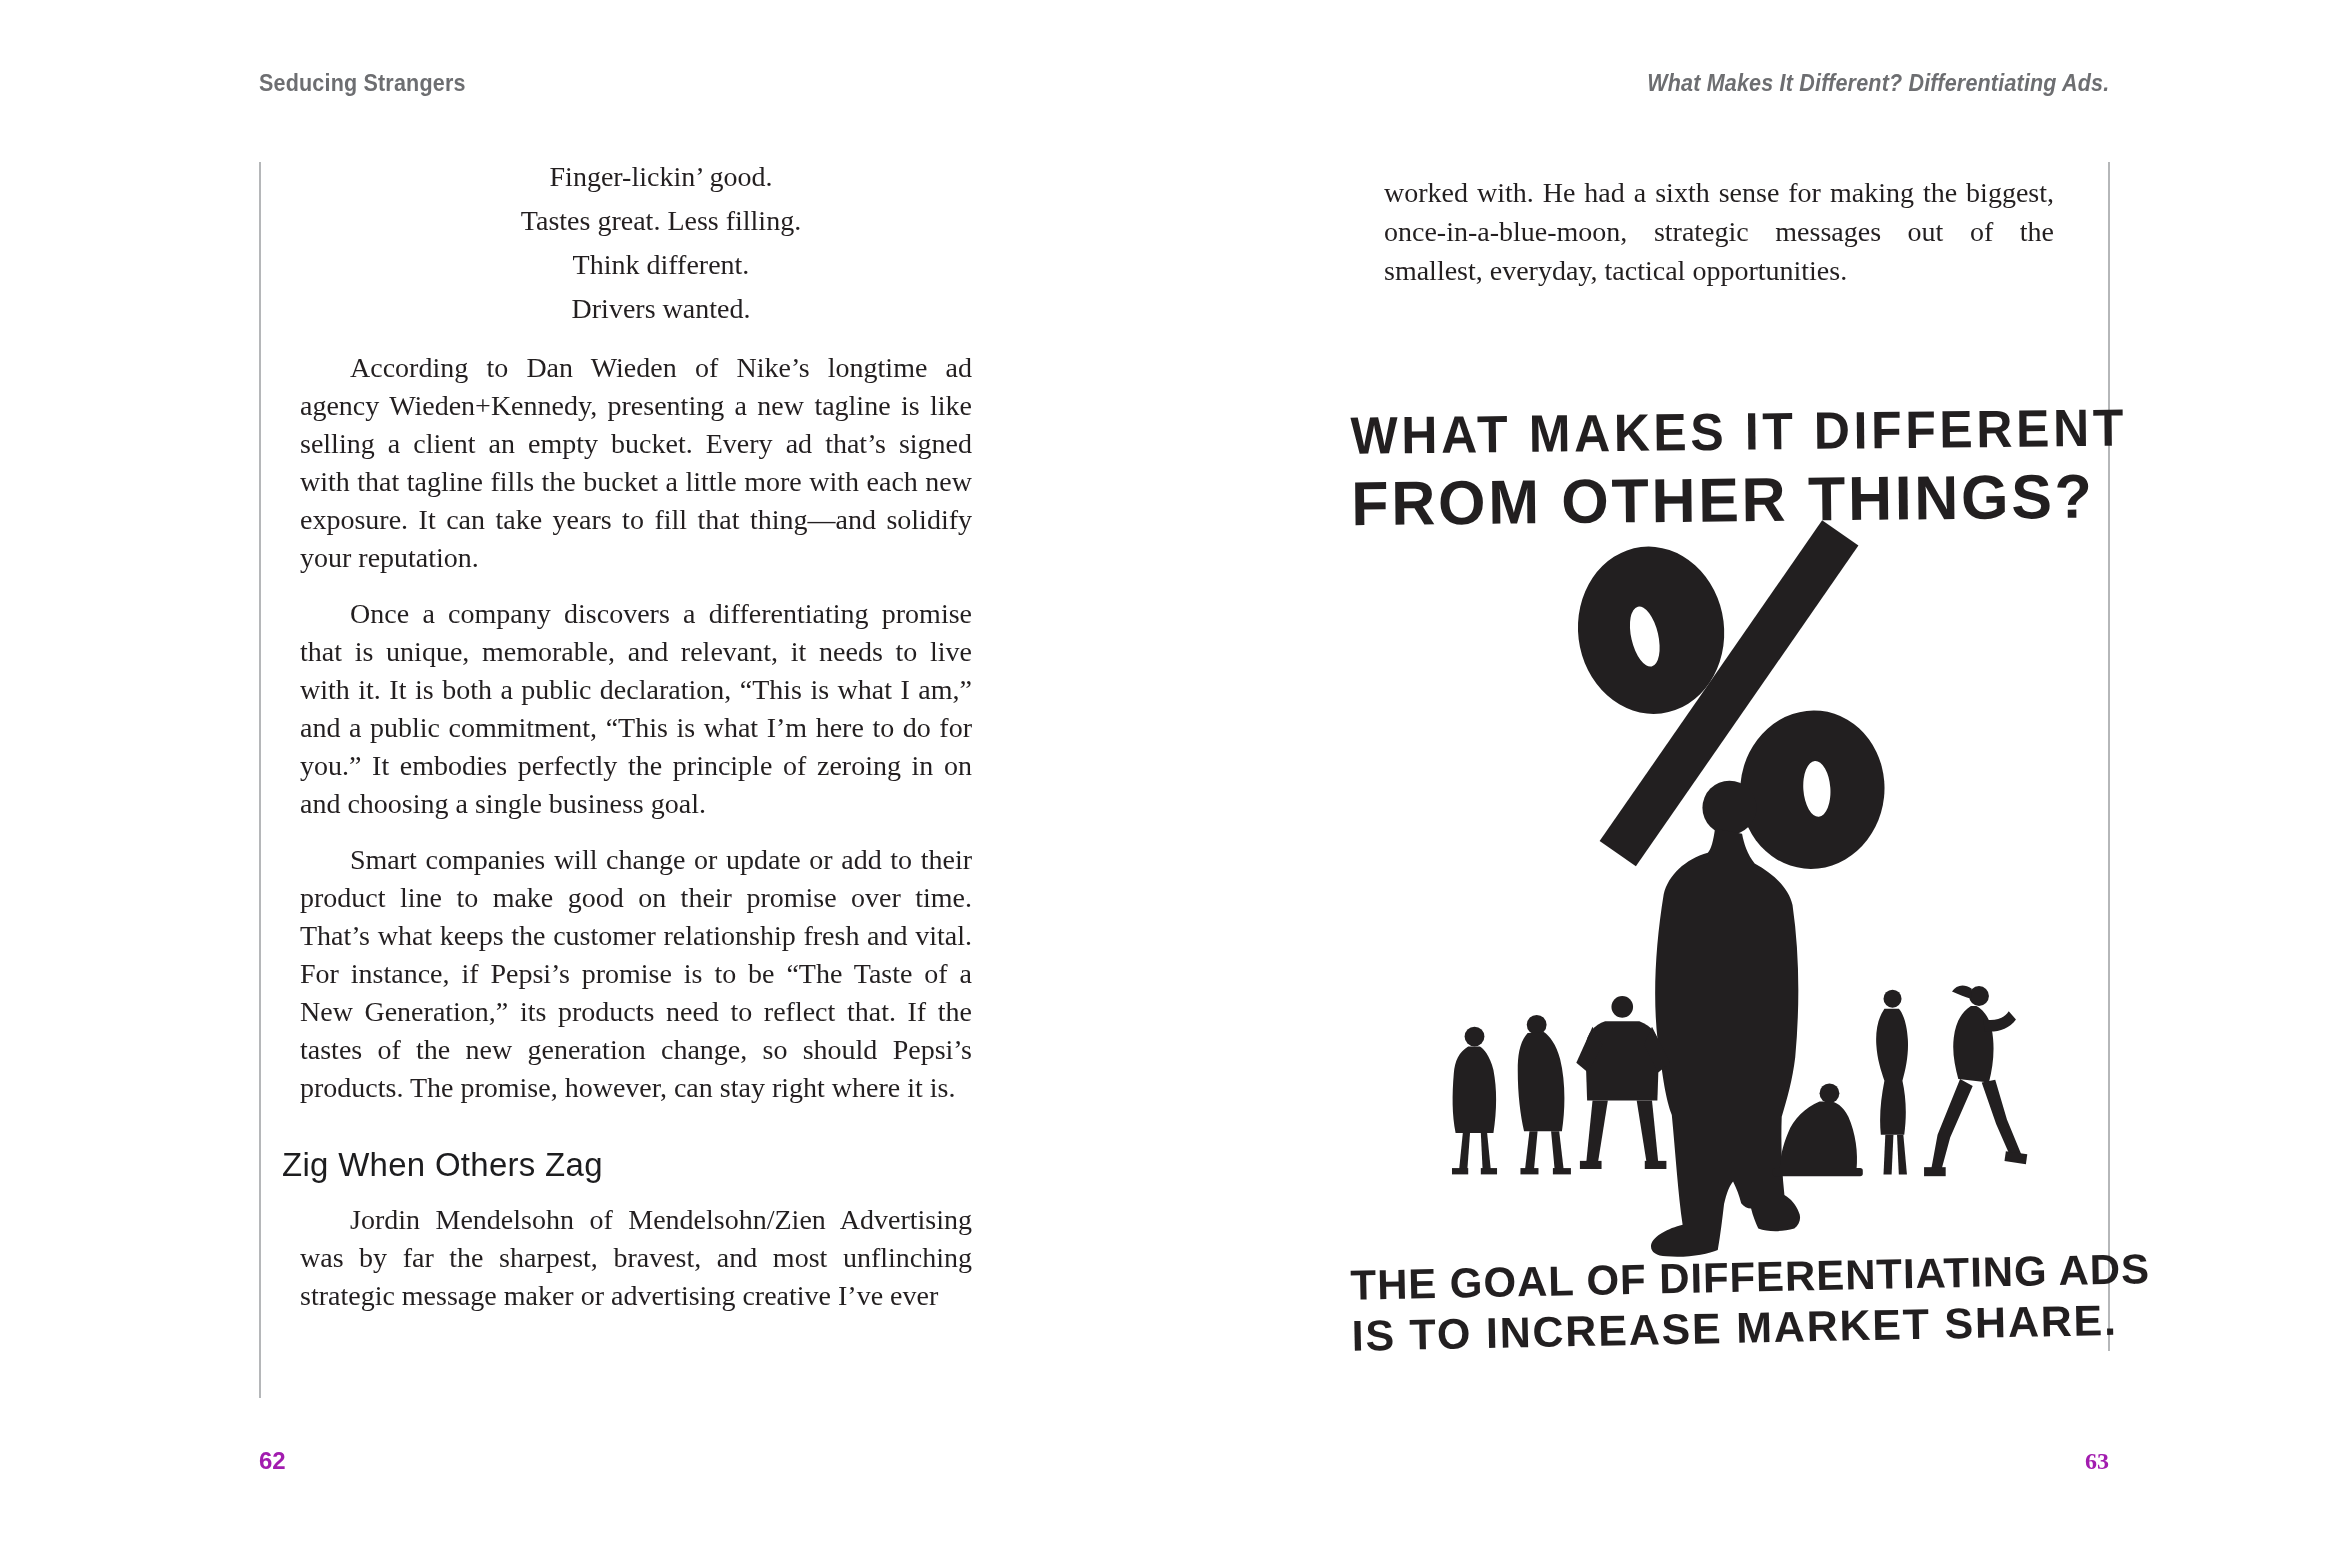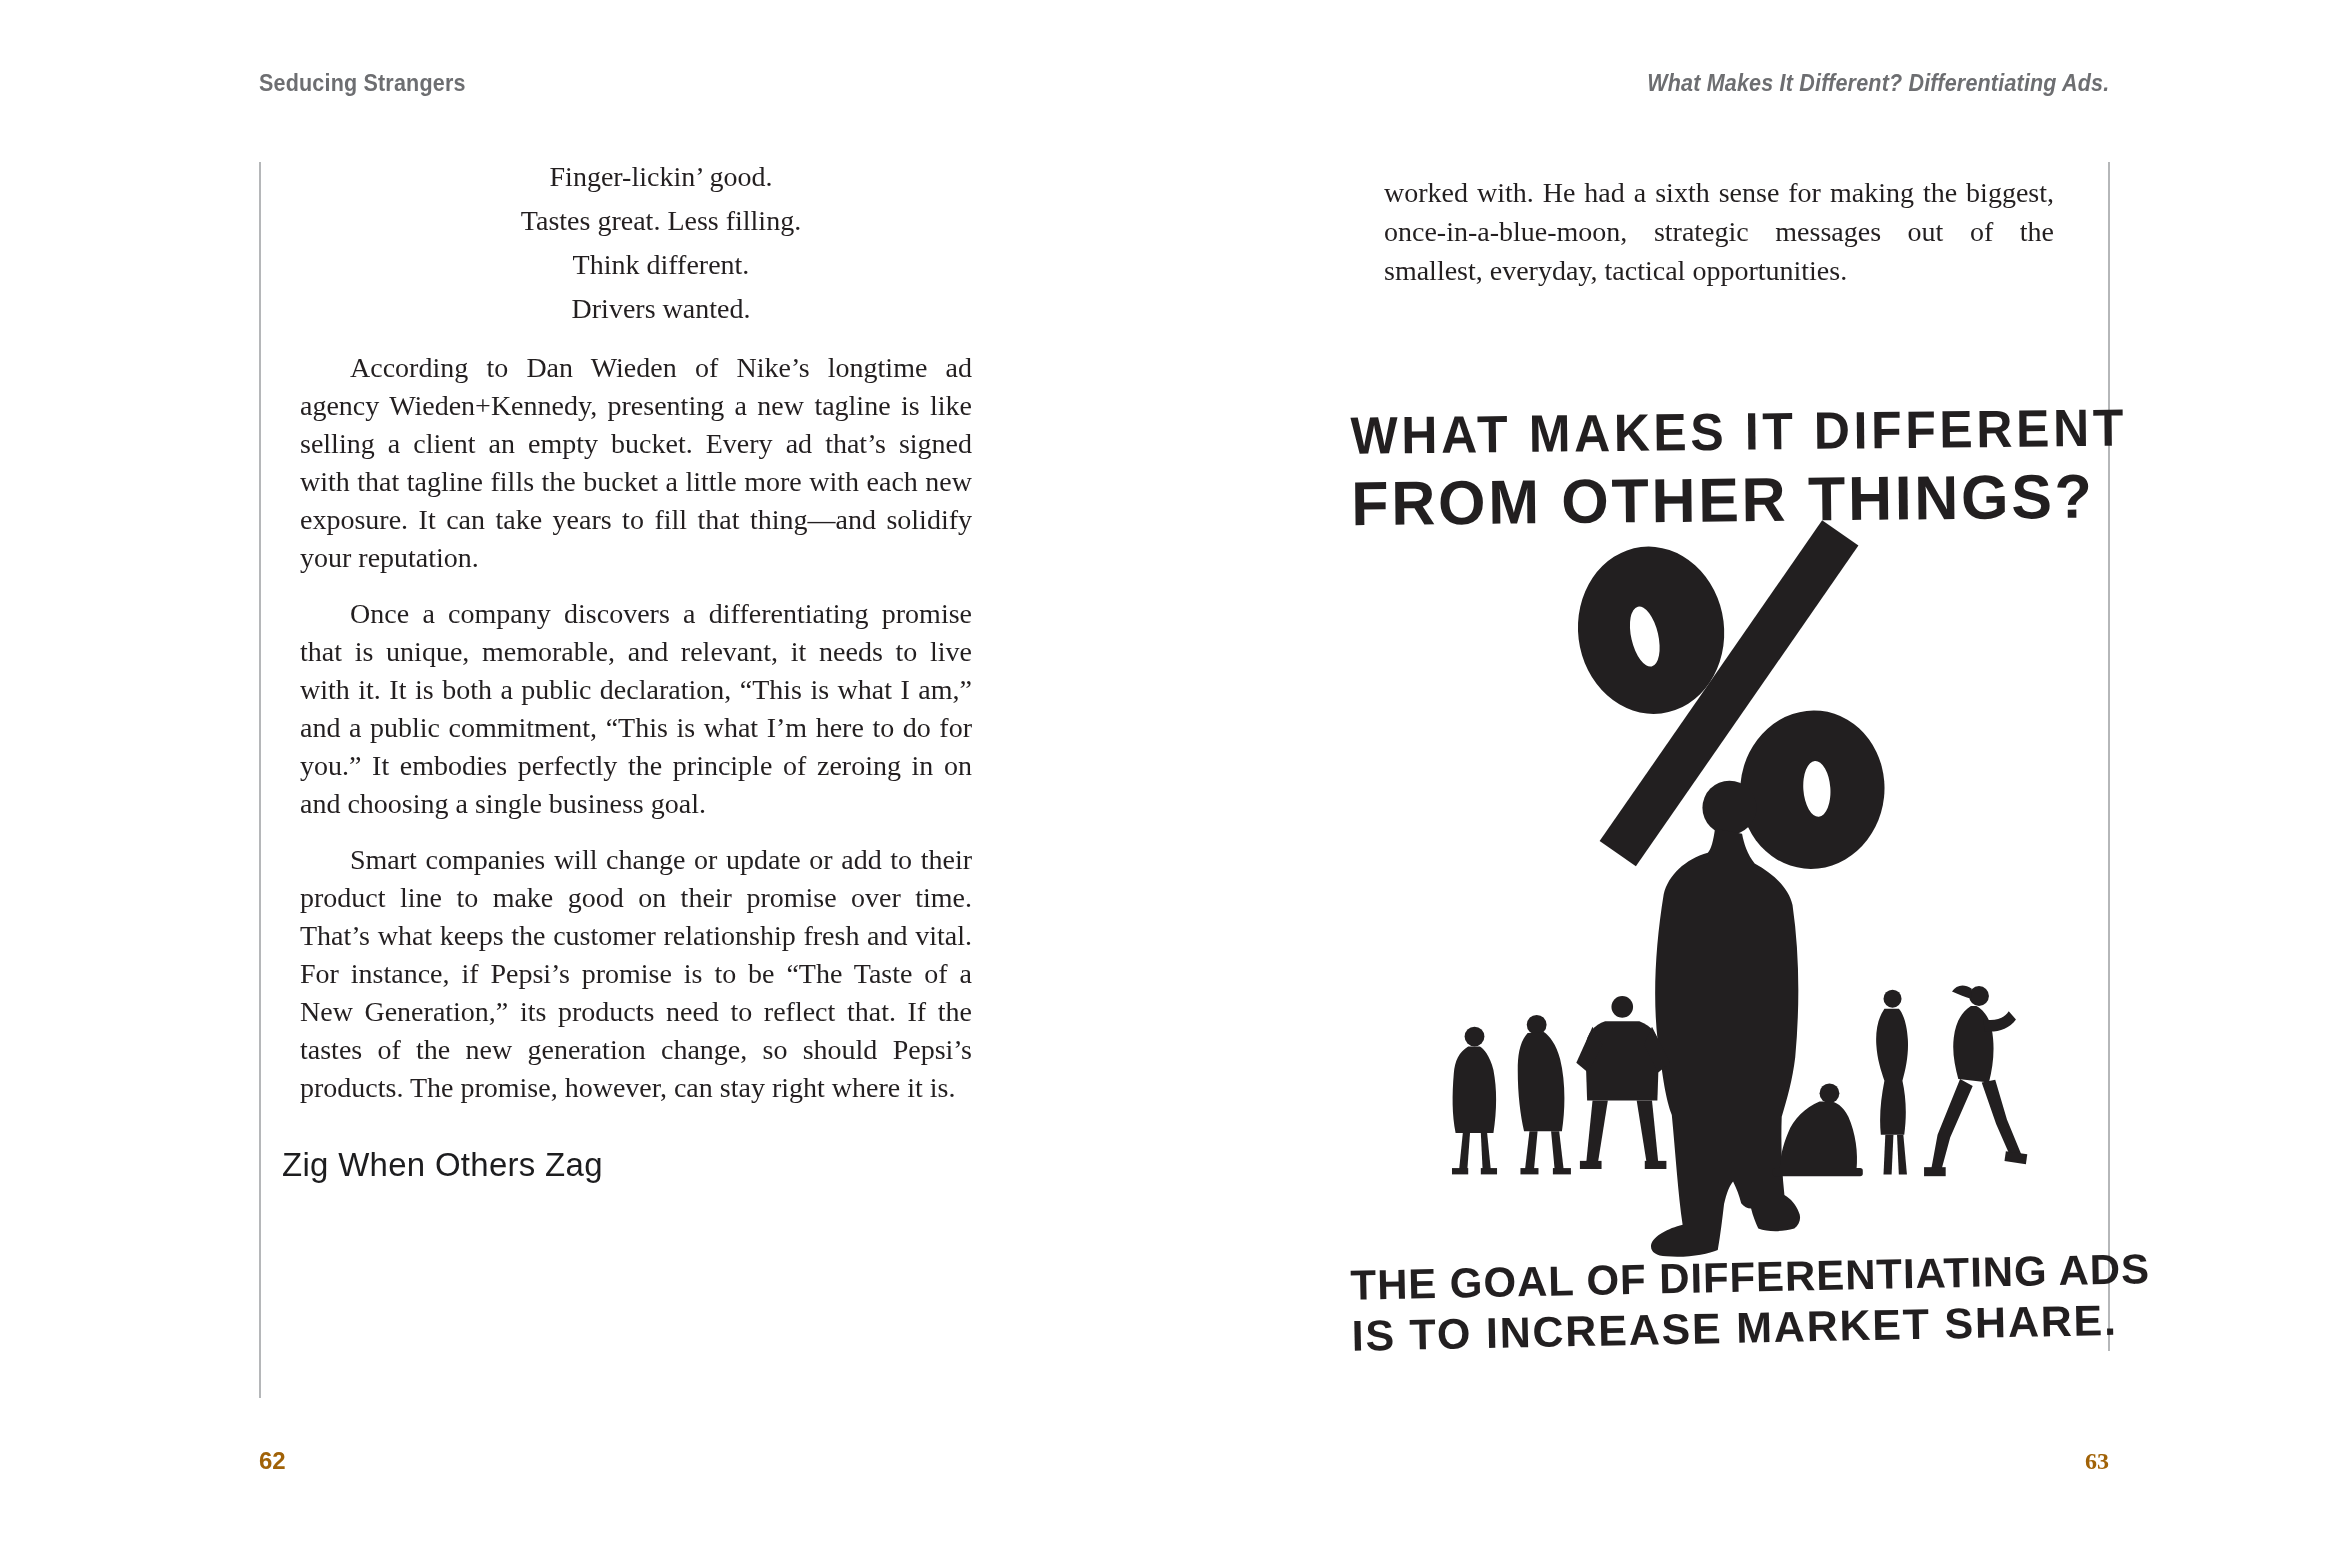--- a/index.html
+++ b/index.html
@@ -11,21 +11,21 @@
   
   .running-header{
     position:absolute;top:70px;font-family:"Liberation Sans",sans-serif;
     font-weight:bold;font-size:23.4px;color:#6d6e71;letter-spacing:0.2px;
     transform:scaleX(0.92);white-space:nowrap;
   }
   .running-header.left{left:259px;transform-origin:left center;}
   .running-header.right{right:233px;transform-origin:right center;font-style:italic;text-align:right;}
   .folio{
     position:absolute;bottom:86px;font-family:"Liberation Sans",sans-serif;
-    font-size:24px;color:#a16207;font-weight:bold;
+    font-size:24px;color:#a21caf;font-weight:bold;
   }
   .folio.left{left:259px;}
   .folio.right{right:233px;text-align:left;font-family:Liberation Serif, serif;}
   
   .col-rule{position:absolute;width:1.8px;background:#b5b7b9;}
   .col-rule.left{left:259px;top:162px;height:1236px;}
   .col-rule.right{left:2108px;top:162px;height:1189px;}
   
   .text-col-left{
     position:absolute;left:282px;top:155px;width:708px;max-height:1261px;overflow:hidden;
@@ -69,20 +69,21 @@
   <div class="taglines">
     <div>Finger-lickin’ good.</div>
     <div>Tastes great. Less filling.</div>
     <div>Think different.</div>
     <div>Drivers wanted.</div>
   </div>
   <p class="para indent">According to Dan Wieden of Nike’s longtime ad agency Wieden+Kennedy, presenting a new tagline is like selling a client an empty bucket. Every ad that’s signed with that tagline fills the bucket a little more with each new exposure. It can take years to fill that thing—and solidify your reputation.</p>
   <p class="para indent">Once a company discovers a differentiating promise that is unique, memorable, and relevant, it needs to live with it. It is both a public declaration, “This is what I am,” and a public commitment, “This is what I’m here to do for you.” It embodies perfectly the principle of zeroing in on and choosing a single business goal.</p>
   <p class="para indent">Smart companies will change or update or add to their product line to make good on their promise over time. That’s what keeps the customer relationship fresh and vital. For instance, if Pepsi’s promise is to be “The Taste of a New Generation,” its products need to reflect that. If the tastes of the new generation change, so should Pepsi’s products. The promise, however, can stay right where it is.</p>
   <h2 class="section-heading">Zig When Others Zag</h2>
+  <p class="para indent">Jordin Mendelsohn of Mendelsohn/Zien Advertising was by far the sharpest, bravest, and most unflinching strategic message maker or advertising creative I’ve ever</p>
 </div>
 
 <div class="folio left">62</div>
 
 <div class="running-header right">What Makes It Different? Differentiating Ads.</div>
 <div class="col-rule right"></div>
 
 <div class="text-col-right">
   <p class="para">worked with. He had a sixth sense for making the biggest, once-in-a-blue-moon, strategic messages out of the smallest, everyday, tactical opportunities.</p>
 </div>

